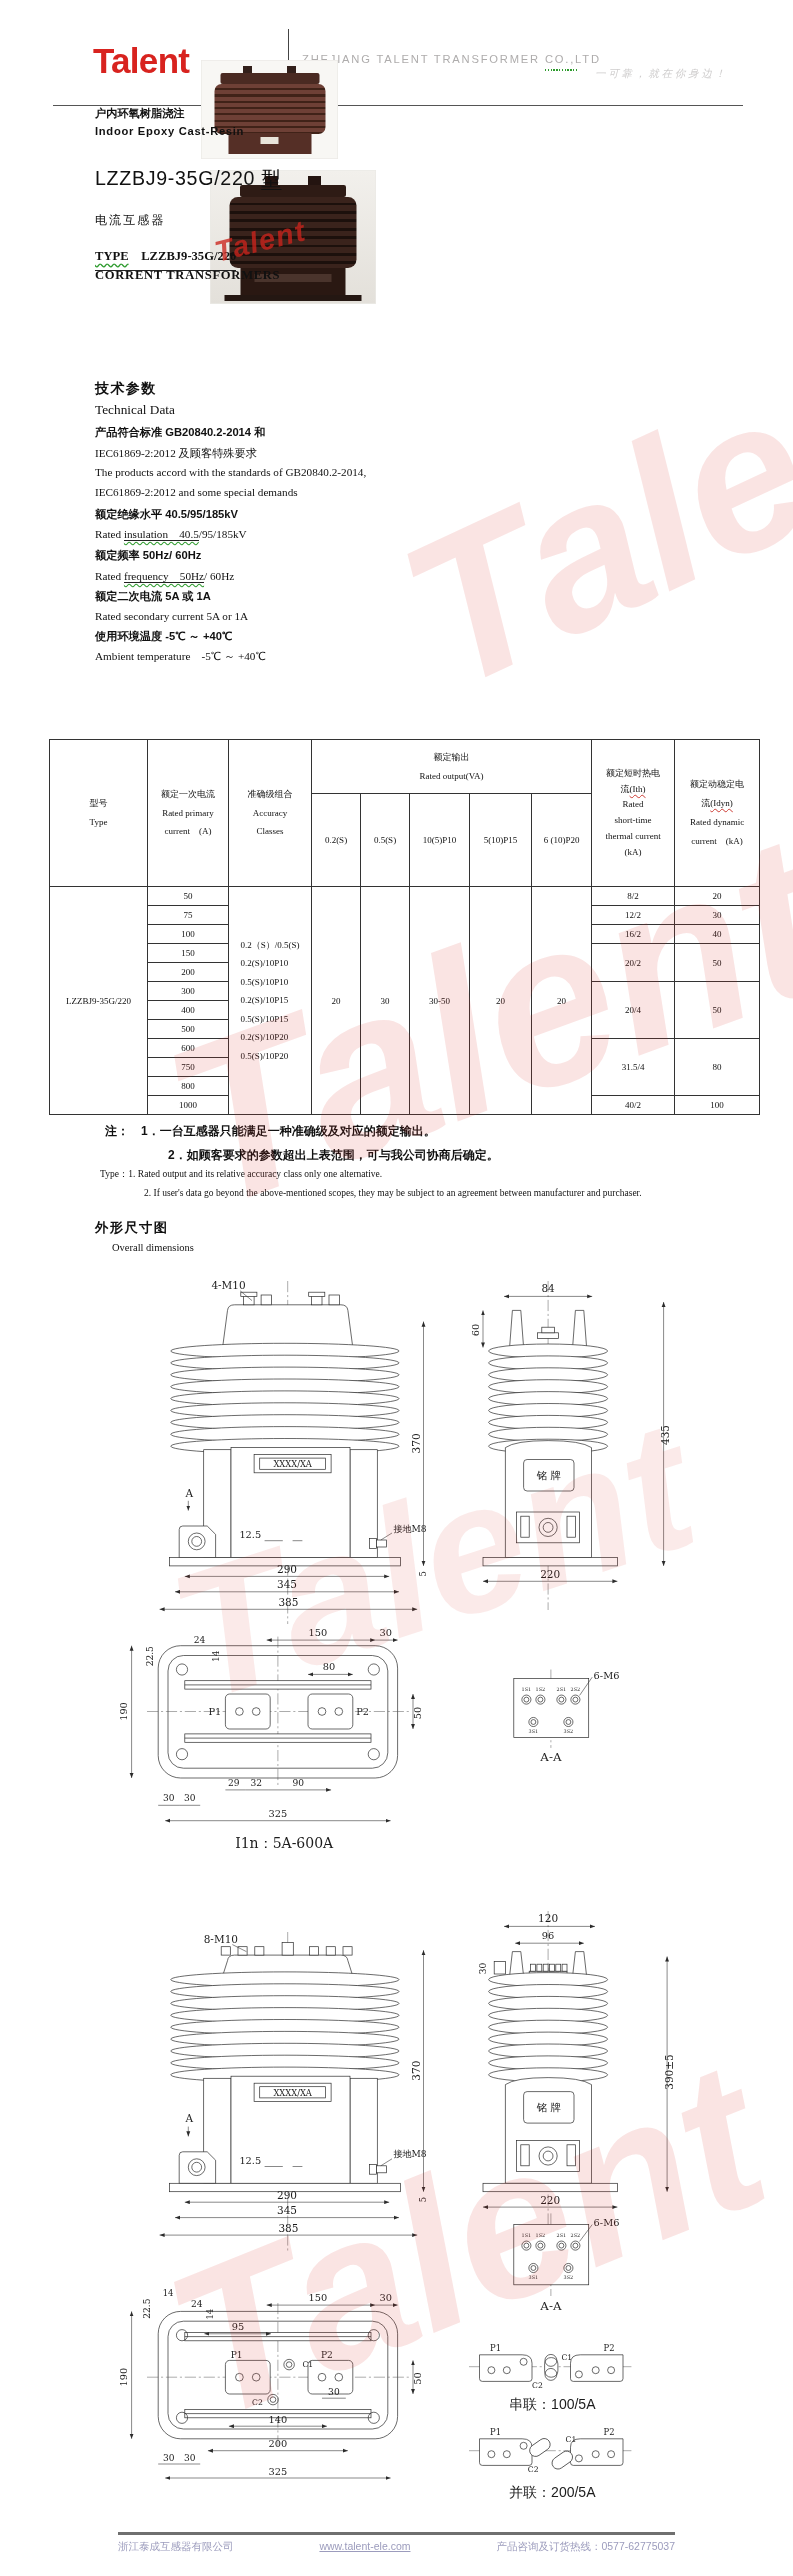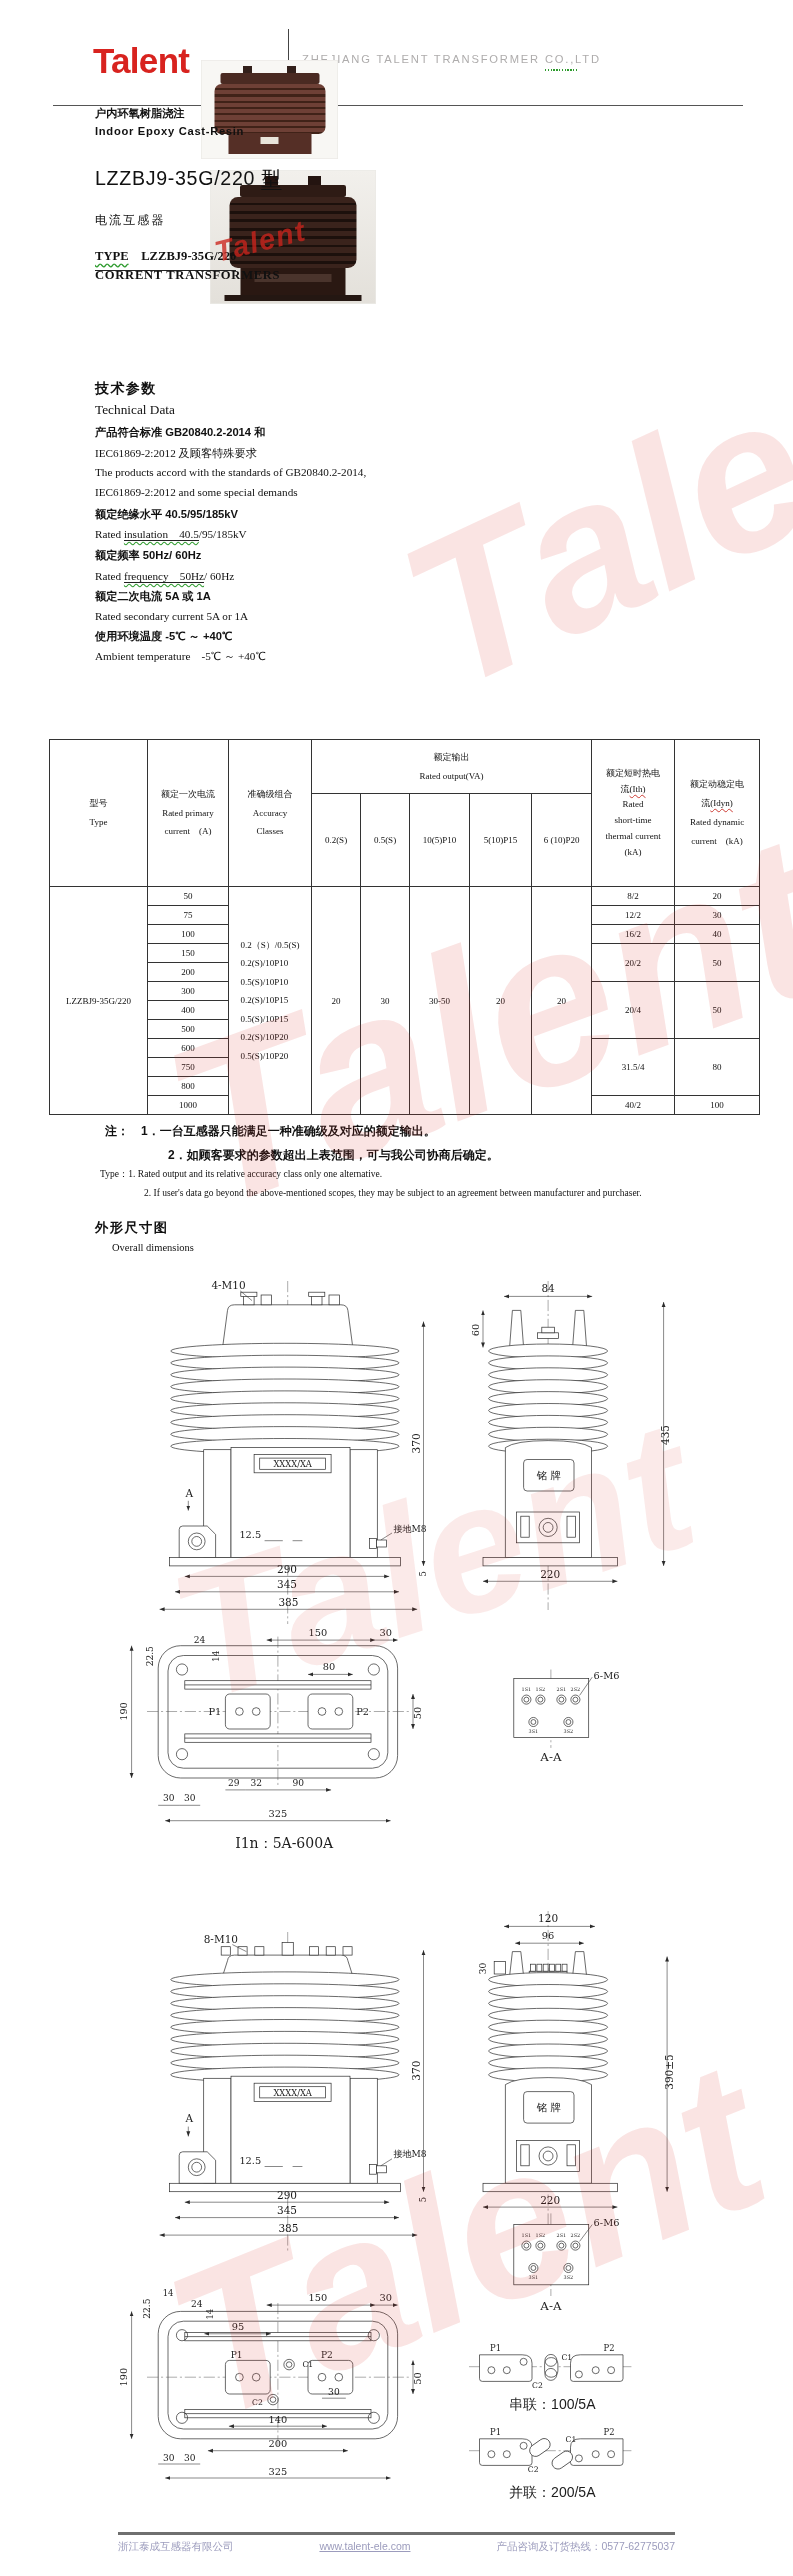--- a/index.html
+++ b/index.html
@@ -84,20 +84,21 @@
 
   <div class="wm wm0">Talent</div>
   <div class="wm wm1">Talent</div>
   <div class="wm wm2">Talent</div>
   <div class="wm wm3">Talent</div>
 
   <div class="abs logo">Talent</div>
   <div class="abs hdr-div"></div>
   <div class="abs hdr-co">ZHEJIANG TALENT TRANSFORMER CO.,LTD</div>
   <div class="abs hdr-wavy"></div>
+  <div class="abs slogan">一可靠，就在你身边！</div>
   <div class="abs hdr-rule"></div>
 
   <div class="abs photo p1">
     <div class="tf" style="top:5.6px;width:90px;height:7px;">
       <div style="position:absolute;left:18px;top:0;width:9.8px;height:7px;background:#33201b;"></div>
       <div style="position:absolute;left:62px;top:0;width:9.8px;height:7px;background:#33201b;"></div>
     </div>
     <div class="tf" style="top:12.6px;width:99px;height:11.2px;background:#4a2a22;border-radius:2.1px;"></div>
     <div class="tf" style="top:24px;width:111px;height:50px;border-radius:7px;
          background:repeating-linear-gradient(180deg,#6e4036 0 4.2px,#402218 4.2px 6.3px);"></div>

